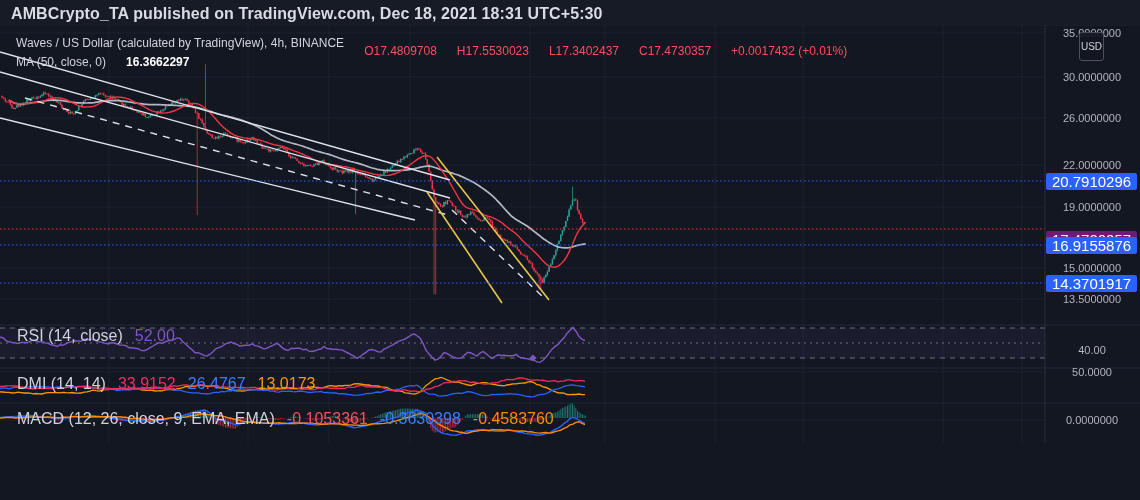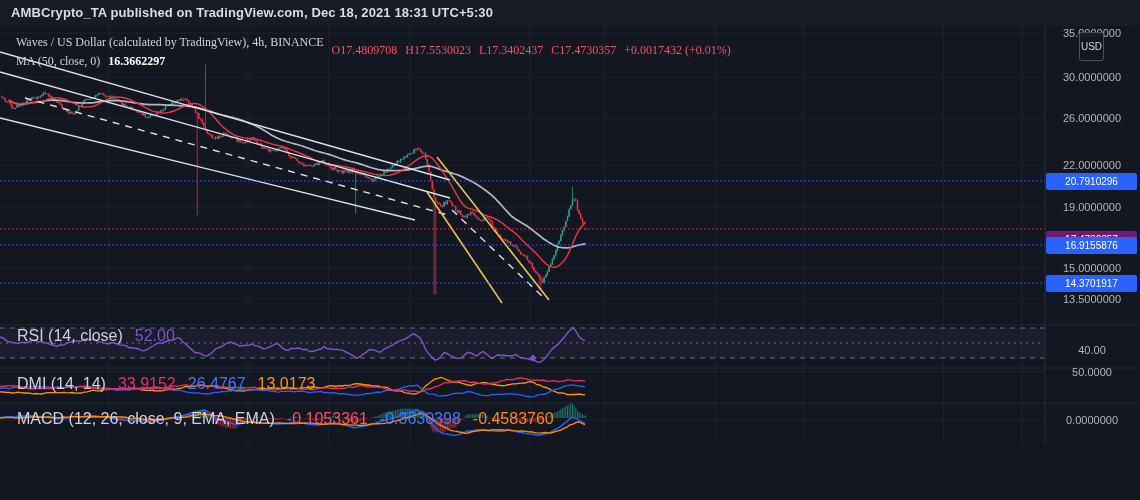--- a/index.html
+++ b/index.html
@@ -1,32 +1,32 @@
 <!DOCTYPE html>
 <html><head>
 <meta charset="utf-8">
 <style>
   html,body{margin:0;padding:0;width:1140px;height:500px;overflow:hidden;background:#131722;
     font-family:"Liberation Sans",sans-serif;-webkit-font-smoothing:antialiased;}
   .stage{position:relative;width:1140px;height:500px;background:#131722;}
   .topbar{position:absolute;left:0;top:0;width:1140px;height:25px;background:#161b26;}
-  .topbar span{position:absolute;left:11px;top:5px;font-size:13px;font-weight:700;color:#dadce3;letter-spacing:.1px;}
+  .topbar span{position:absolute;left:11px;top:5px;font-size:16px;font-weight:700;color:#dadce3;letter-spacing:.1px;}
   .footer{position:absolute;left:0;top:468px;width:1140px;height:32px;background:#161b26;}
   .footer .brand{position:absolute;left:52px;top:7px;font-size:13.5px;font-weight:700;color:#c9ccd4;}
   .footer .logo{position:absolute;left:32px;top:8px;}
   #chart-svg-wrap{position:absolute;left:0;top:0;width:1140px;height:500px;}
   .legend{position:absolute;left:16px;top:33px;color:#d1d4dc;font-size:12px;}
-  .lrow{display:flex;gap:8px;align-items:center;height:19px;white-space:nowrap;font-family:Liberation Serif, serif;}
+  .lrow{display:flex;gap:20px;align-items:center;height:19px;white-space:nowrap;}
   .red{color:#f7525f;margin-top:16px;} .ma20v{color:#f23645;font-weight:400;} .ma50v{color:#ffffff;font-weight:700;}
   .pane-legend{position:absolute;font-size:16px;color:#cfd2da;white-space:nowrap;display:flex;gap:12px;}
   .rsi-v{color:#7e57c2;} .adx-v{color:#ec2e63;} .pdi-v{color:#3b7eff;} .mdi-v{color:#ff9800;}
   .mh-v{color:#f7525f;} .ml-v{color:#3b7eff;} .ms-v{color:#ff8a00;}
   .price-label{position:absolute;left:1046px;width:92px;text-align:center;font-size:11px;color:#b2b5be;line-height:13px;}
   .price-badge{position:absolute;left:1046px;width:91px;height:17px;border-radius:2px;text-align:center;
-    font-size:10px;color:#fff;line-height:17px;}
+    font-size:15px;color:#fff;line-height:17px;}
   .time-strip{position:absolute;left:0;top:443px;width:1140px;height:24px;background:#10141d;
     border-top:1px solid #2a2e39;border-bottom:1px solid #2a2e39;}
   .time-tick{position:absolute;top:5px;transform:translateX(-50%);font-size:11px;color:#b2b5be;}
   .time-tick.bold{color:#d8dae0;font-weight:700;}
   #usd-btn{position:absolute;left:1079px;top:32px;width:25px;height:29px;background:rgba(19,23,34,.92);
     border:1px solid #4c5160;border-radius:3px;color:#d1d4dc;font-size:10px;font-family:"Liberation Sans",sans-serif;
     padding:0;line-height:15px;text-align:center;cursor:pointer;}
 </style>
 </head>
 <body>

